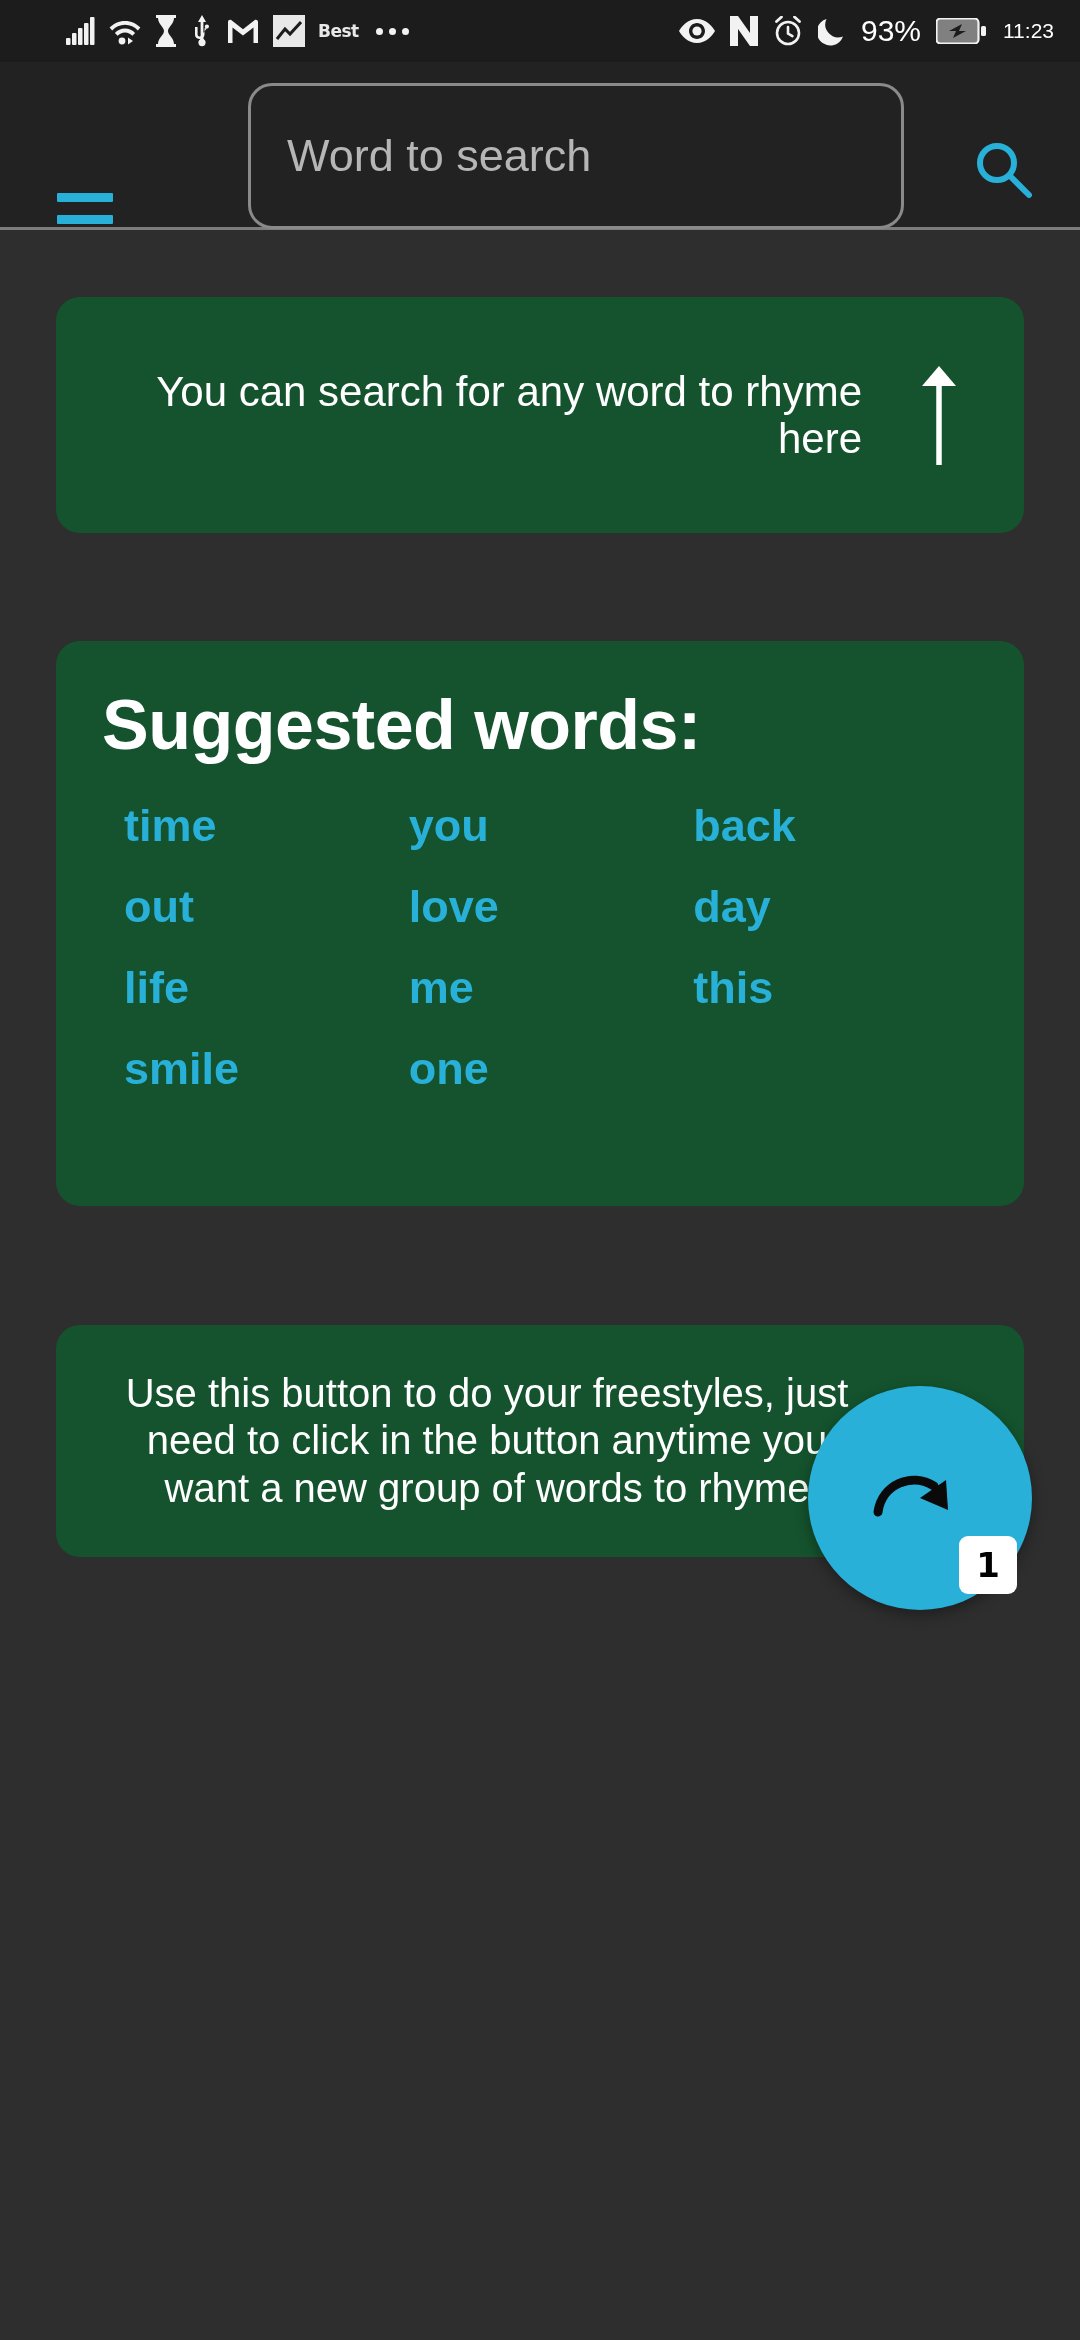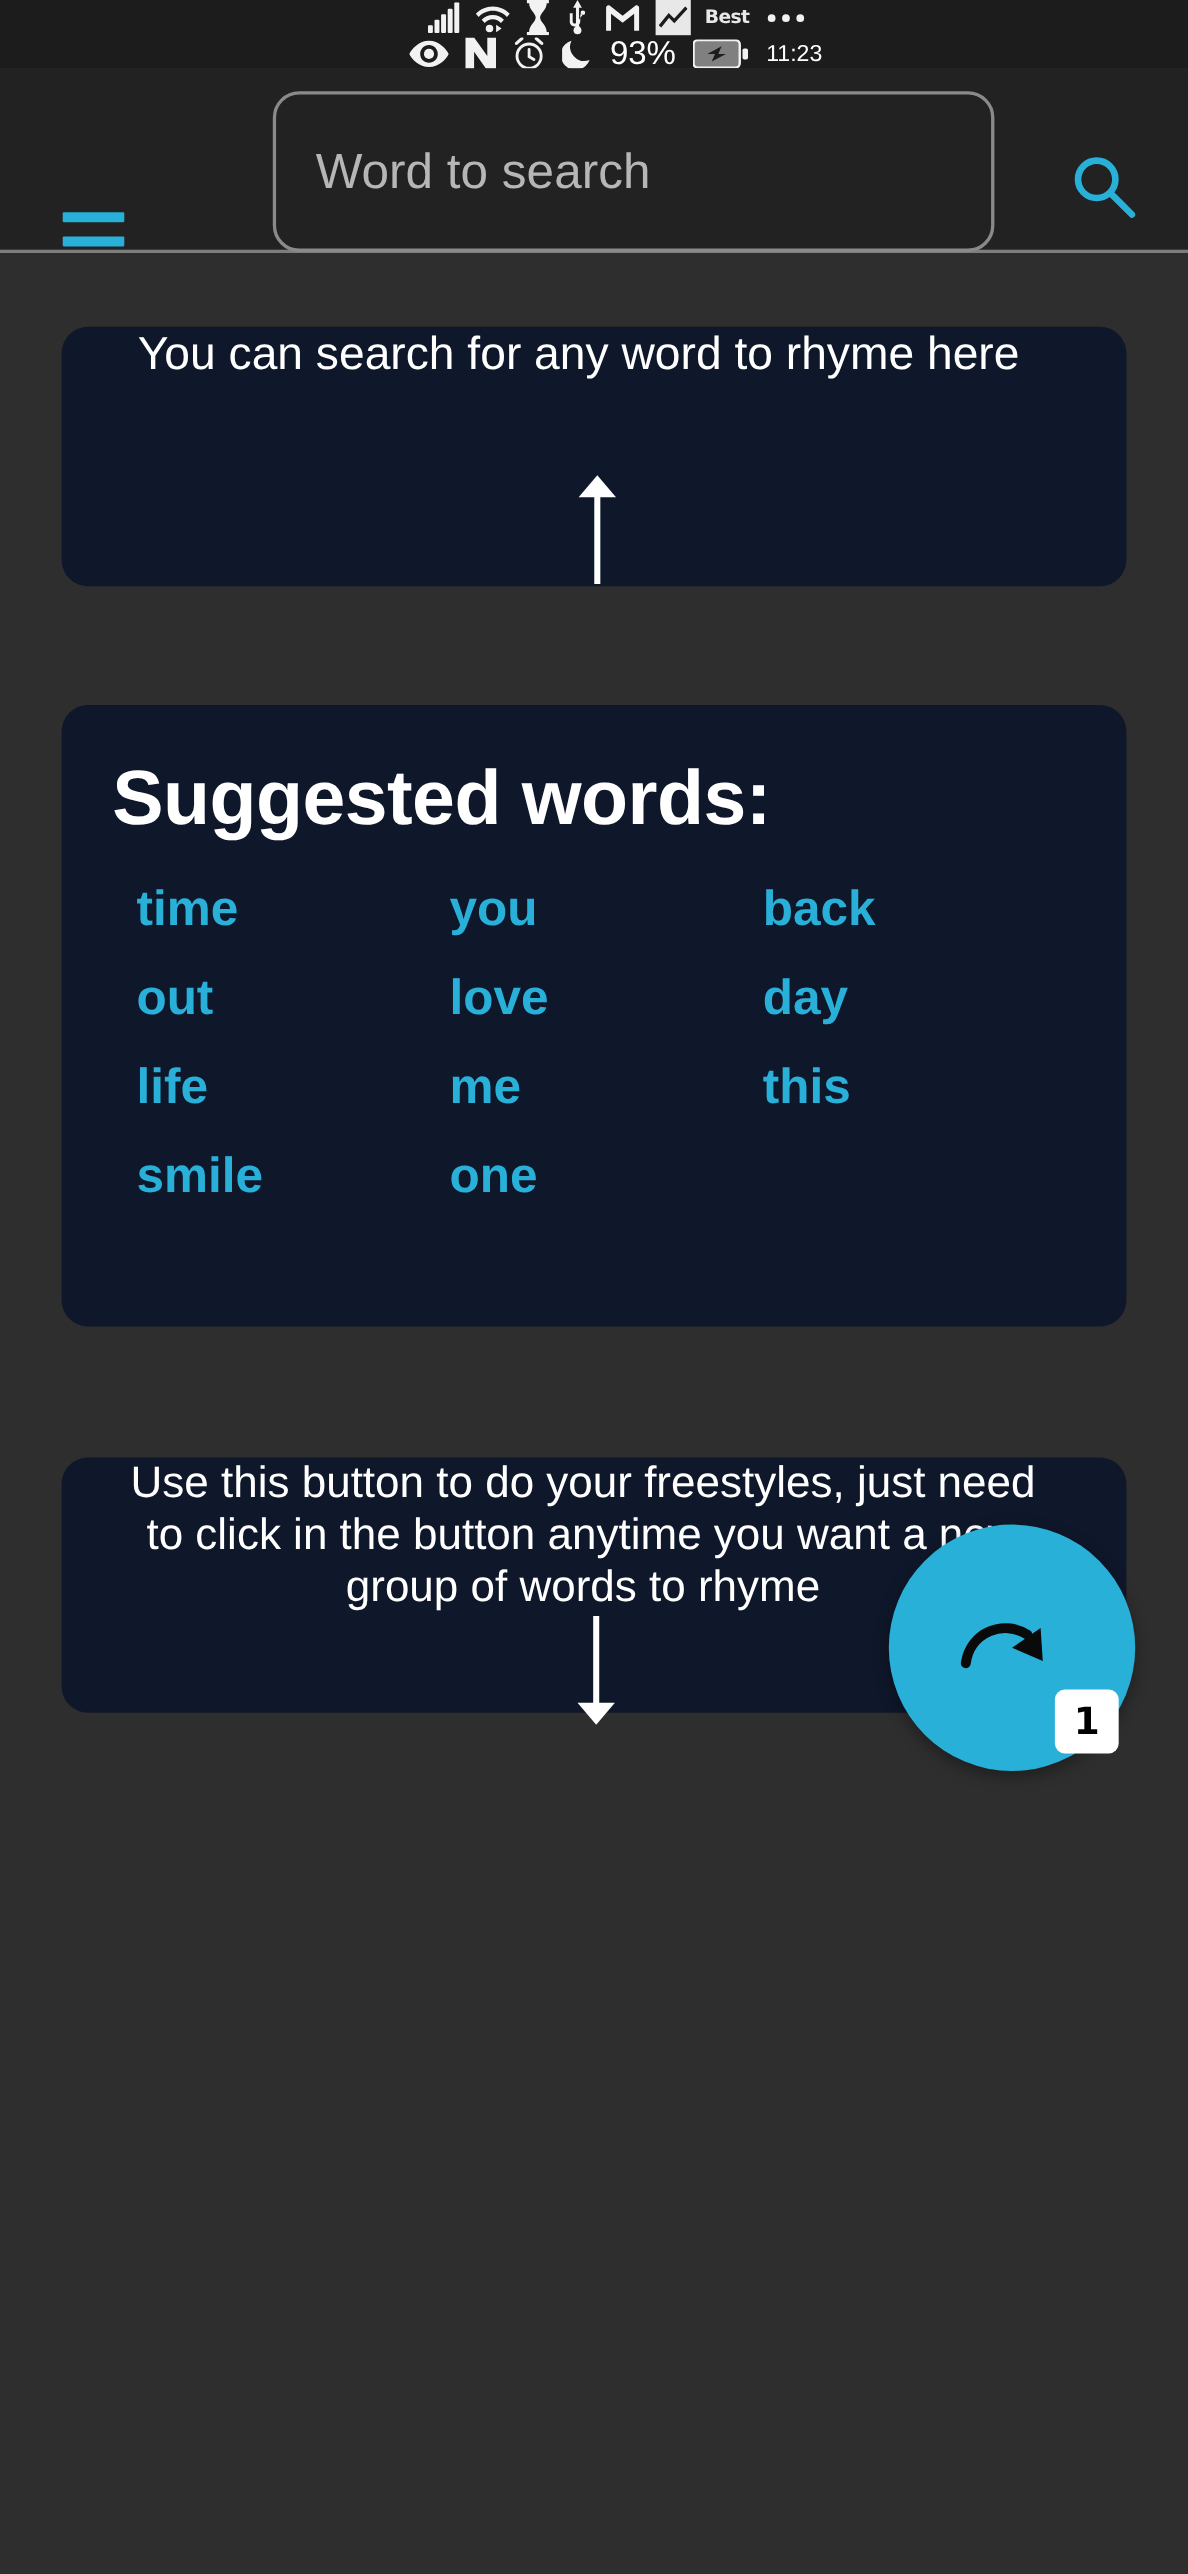--- a/index.html
+++ b/index.html
@@ -22,21 +22,20 @@
   
   #status-bar {
     position: absolute;
     left: 0; top: 0;
     width: 1080px; height: 62px;
     background: #1c1c1c;
     display: flex;
     align-items: center;
     justify-content: space-between;
     padding: 0 26px 0 66px;
-    flex-direction: column;
   }
   .sb-left, .sb-right {
     display: flex;
     align-items: center;
     height: 62px;
   }
   .sb-left { gap: 13px; }
   .sb-right { gap: 15px; }
   .sb-icon {
     display: inline-flex;
@@ -134,23 +133,22 @@
   #content {
     position: absolute;
     left: 0; top: 233px;
     width: 1080px;
     height: 2107px;
     background: #2e2e2e;
   }
 
   .card {
     position: absolute;
-    background: #0f172a;
+    background: #14532d;
     border-radius: 24px;
-    flex-direction: column;
   }
 
   
   #hint-card-top {
     left: 56px; top: 64px;
     width: 968px; height: 236px;
     display: flex;
     align-items: center;
     padding: 0 42px 0 48px;
   }

